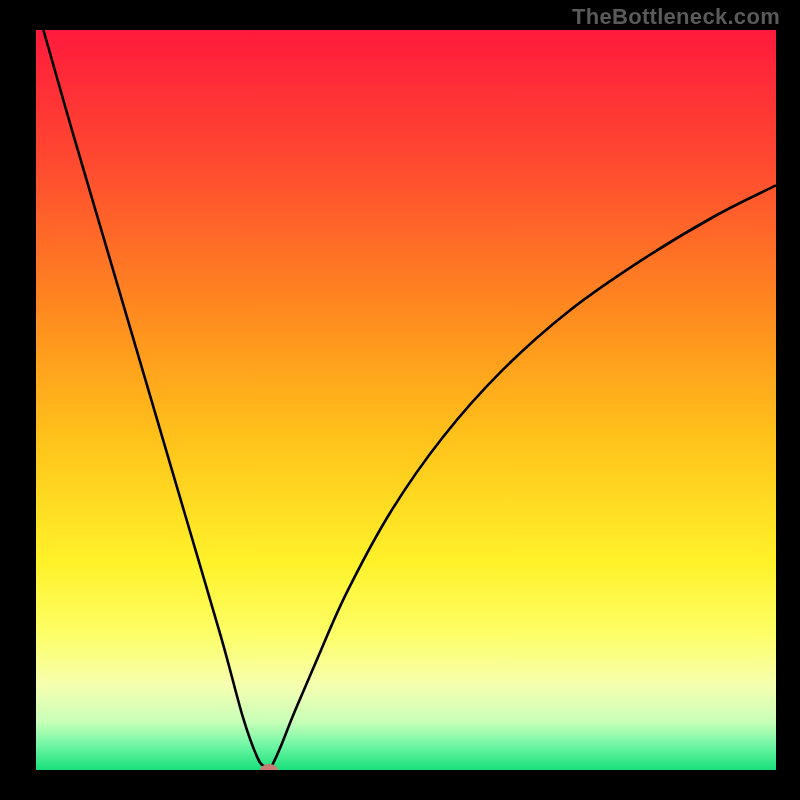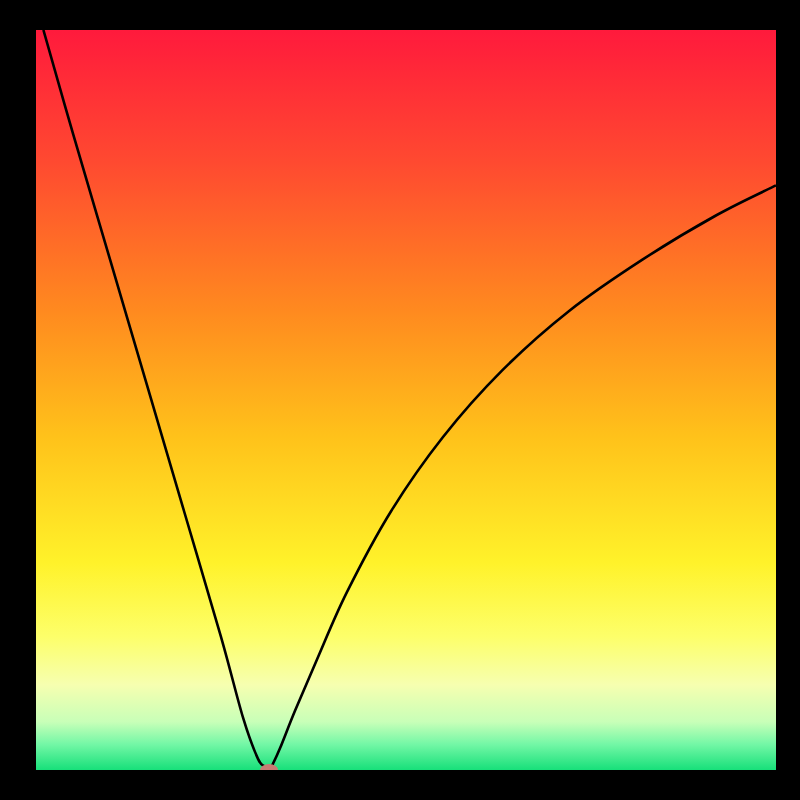--- a/index.html
+++ b/index.html
@@ -37,20 +37,21 @@
     color: #5a5a5a;
     font-size: 22px;
     font-weight: 600;
     letter-spacing: 0.3px;
   }
 </style>
 </head>
 <body>
 <div class="frame">
 
+  <div class="watermark">TheBottleneck.com</div>
 
   <div class="plot">
     <svg id="chart-svg" viewBox="0 0 740 740" preserveAspectRatio="none">
       <defs>
         <linearGradient id="bg-grad" x1="0" y1="0" x2="0" y2="1">
 
         <stop offset="0%" stop-color="#ff1a3c"></stop>
             <stop offset="18%" stop-color="#ff4a30"></stop>
             <stop offset="38%" stop-color="#ff8a1f"></stop>
             <stop offset="55.00000000000001%" stop-color="#ffc21a"></stop>

